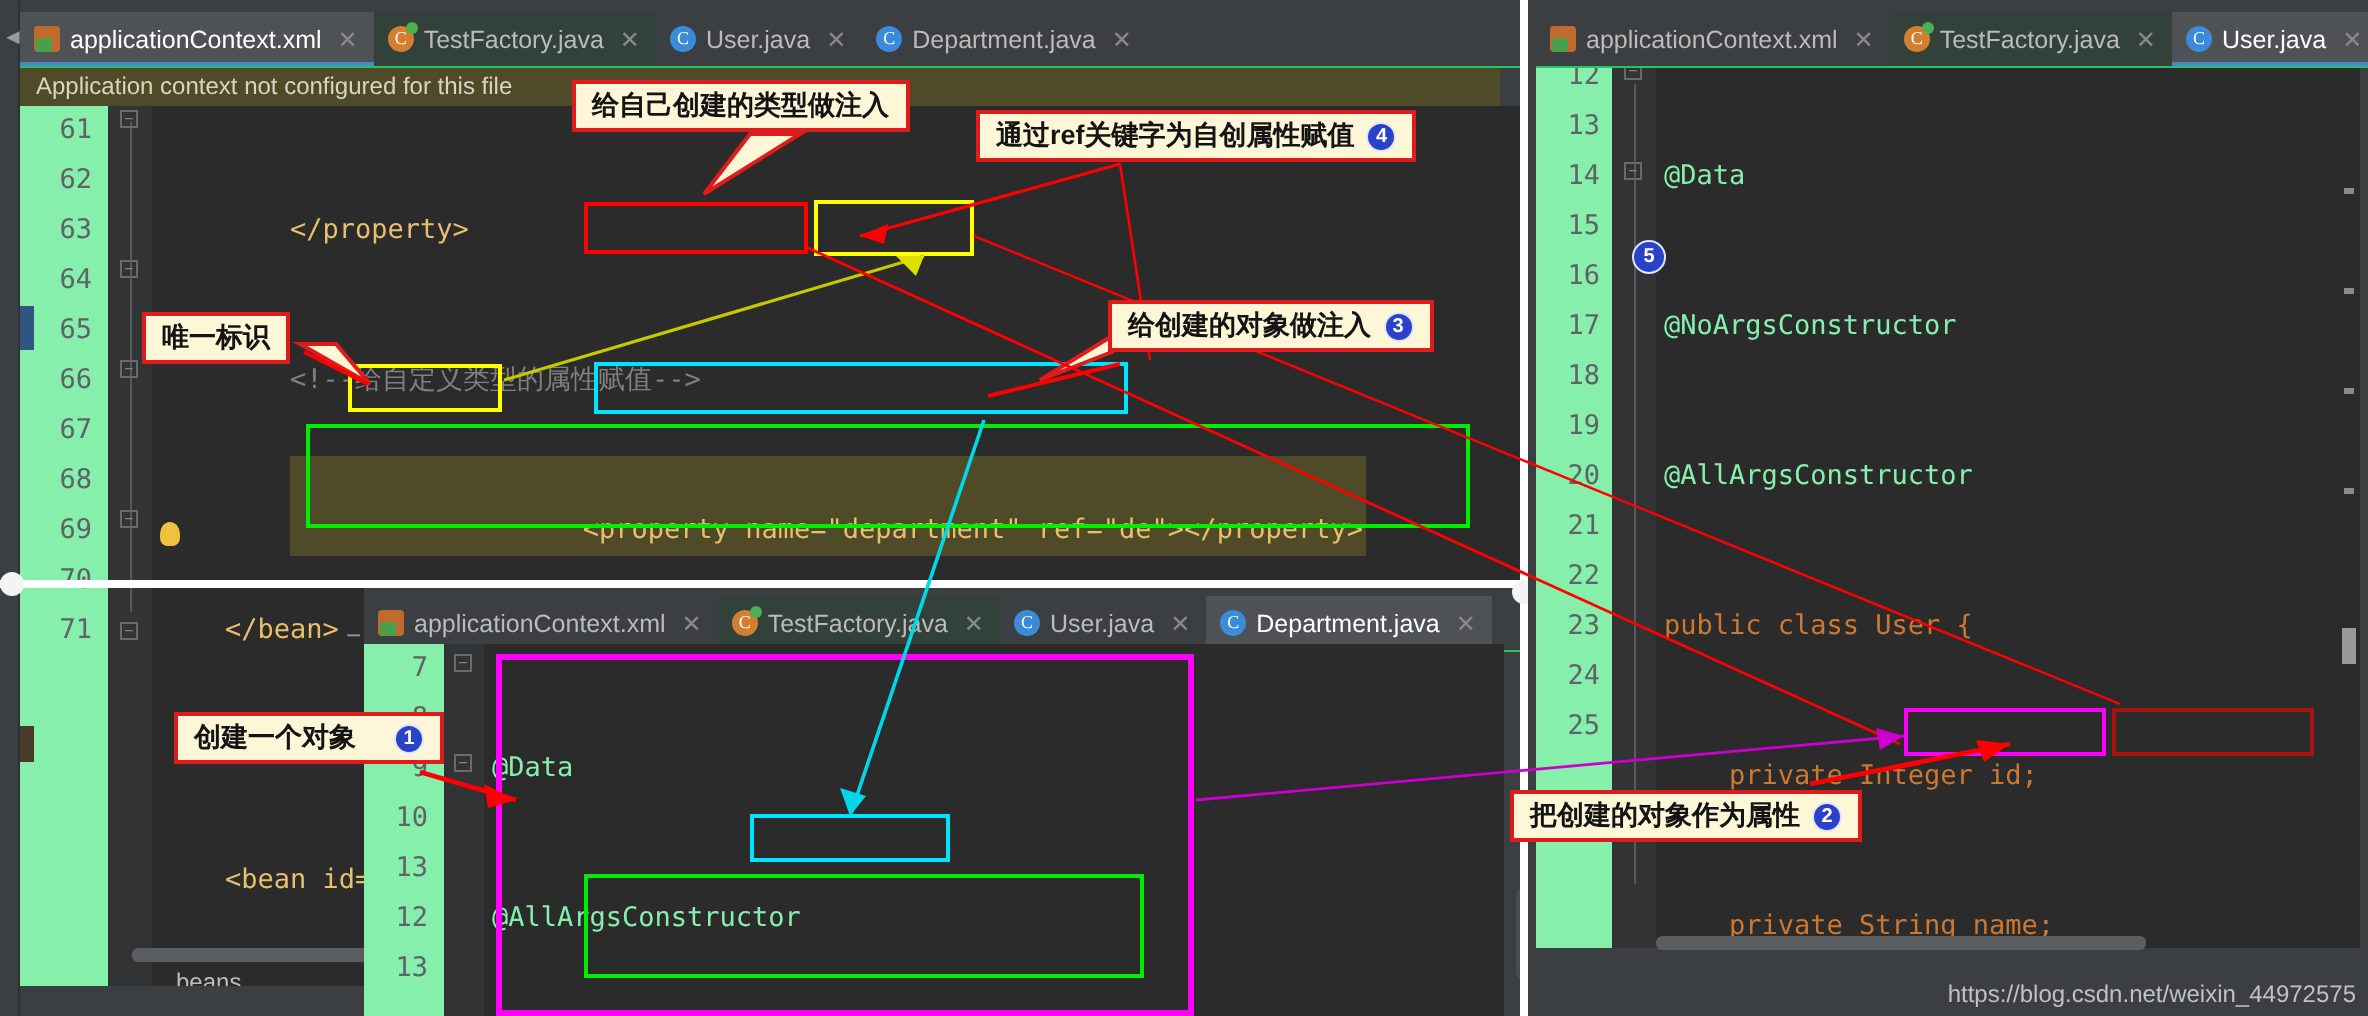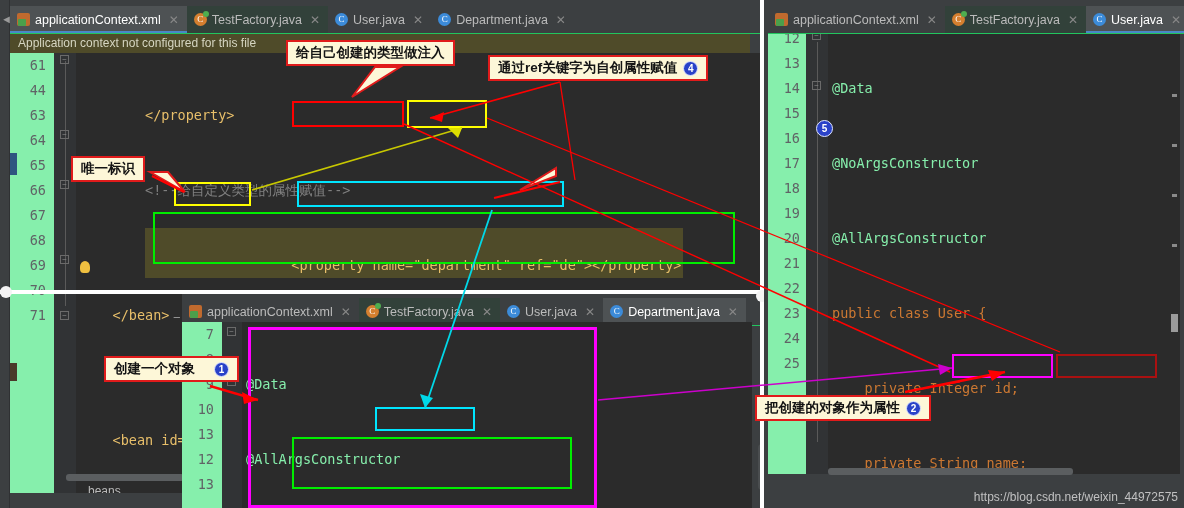--- a/index.html
+++ b/index.html
@@ -144,21 +144,21 @@
 
     <div style="position:absolute;left:10px;top:34px;width:740px;height:19px;background:#4f4b29;
                 color:#d6d6c2;font-size:12px;line-height:19px;padding-left:8px;white-space:nowrap;overflow:hidden;">
       <span>Application context not configured for this file</span>
     </div>
 
     <div style="position:absolute;left:10px;top:53px;width:750px;height:440px;background:#2b2b2b;overflow:hidden;">
       <div class="gutter" style="width:44px;padding-top:0;">
         <div style="padding-right:8px;">
           <div>61</div>
-          <div>44</div>
+          <div>62</div>
           <div>63</div>
           <div>64</div>
           <div>65</div>
           <div>66</div>
           <div>67</div>
           <div>68</div>
           <div>69</div>
           <div>70</div>
           <div>71</div>
         </div>
@@ -393,22 +393,26 @@
 
   <div class="callout" style="left:488px;top:55px;">
     <span>通过ref关键字为自创属性赋值</span>
     <span class="badge">4</span>
   </div>
 
   <div class="callout" style="left:71px;top:156px;">
     <span>唯一标识</span>
   </div>
 
-
-  <div class="callout" style="left:104px;top:356px;gap:19px;">
+  <div class="callout" style="left:554px;top:150px;">
+    <span>给创建的对象做注入</span>
+    <span class="badge">3</span>
+  </div>
+
+  <div class="callout" style="left:87px;top:356px;gap:19px;">
     <span>创建一个对象</span>
     <span class="badge">1</span>
   </div>
 
   <div class="callout" style="left:755px;top:395px;">
     <span>把创建的对象作为属性</span>
     <span class="badge">2</span>
   </div>
 
   <div class="badge" style="position:absolute;left:816px;top:120px;width:17px;height:17px;flex:none;z-index:45;">

